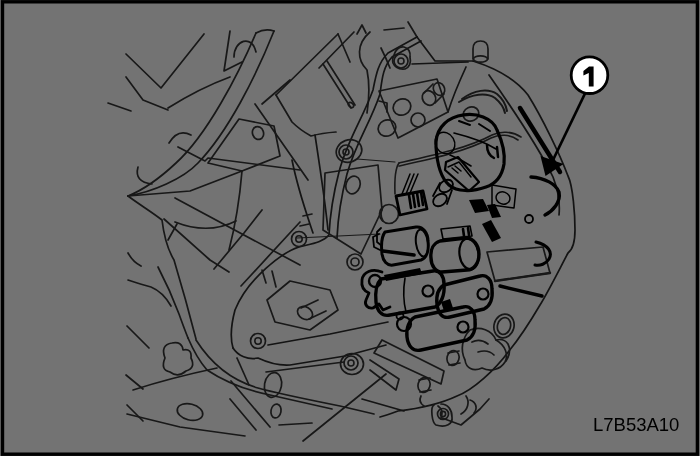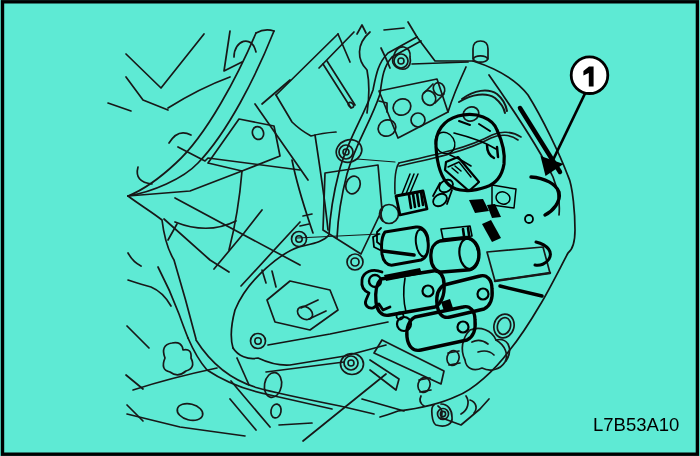--- a/index.html
+++ b/index.html
@@ -1,16 +1,16 @@
 <!DOCTYPE html>
 <html><head>
 <meta charset="utf-8">
 <style>
   html,body{margin:0;padding:0;background:#fff;}
-  #wrap{width:700px;height:456px;position:relative;background:#5eead4;overflow:hidden;}
+  #wrap{width:700px;height:456px;position:relative;background:#737373;overflow:hidden;}
   svg{display:block;}
   text{font-family:"Liberation Sans",sans-serif;}
 </style>
 </head>
 <body>
 <div id="wrap">
 <svg width="700" height="456" viewBox="0 0 700 456">
 
   <rect x="2.5" y="1.8" width="694.9" height="452.4" fill="none" stroke="#000" stroke-width="3.4"></rect>
 

